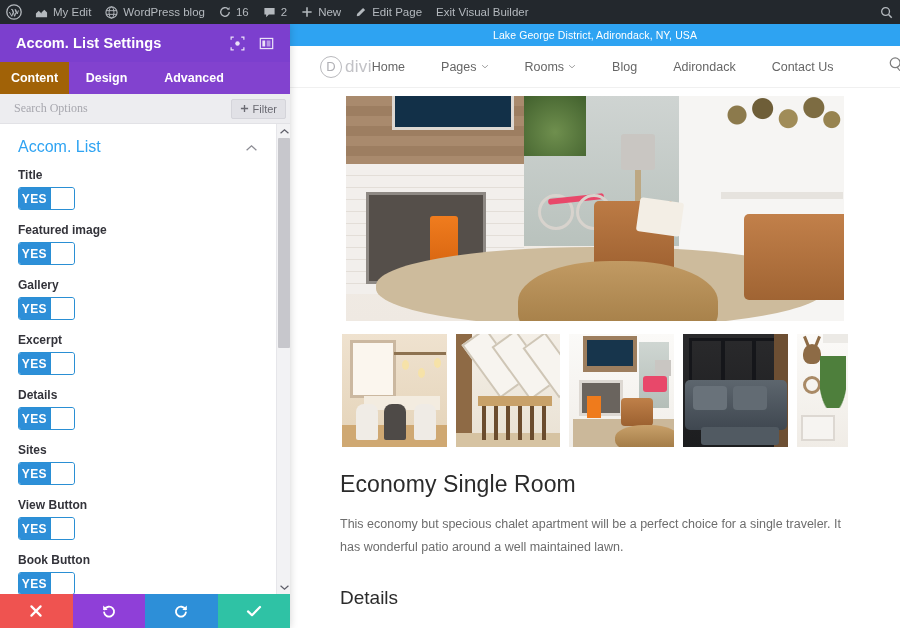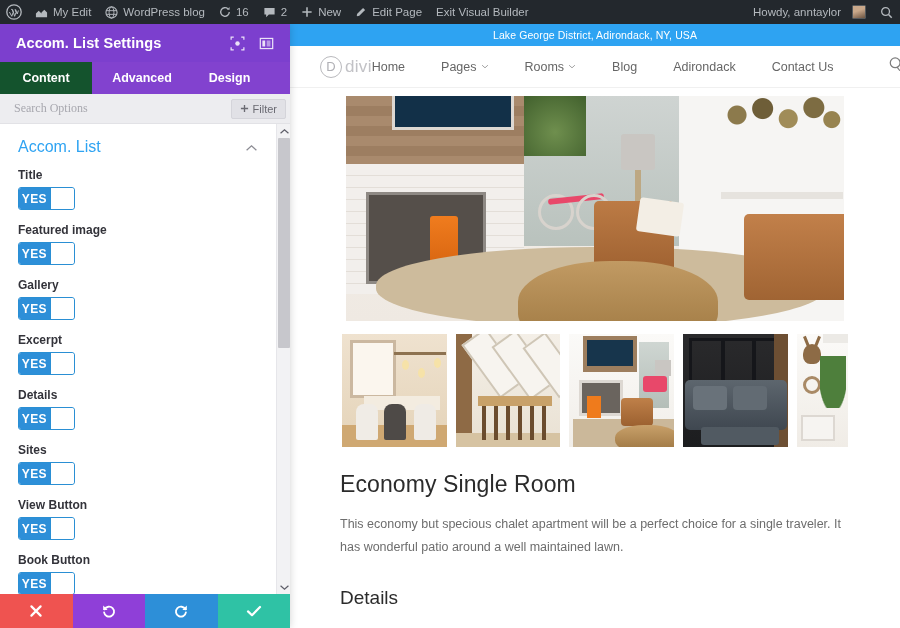--- a/index.html
+++ b/index.html
@@ -47,21 +47,21 @@
   }
   .panel-title { color: #fff; font-size: 14.5px; font-weight: bold; letter-spacing: .1px; }
   .panel-header-icons { margin-left: auto; display: flex; align-items: center; gap: 14px; }
   .hdr-icon { width: 15px; height: 15px; opacity: .85; display:block; }
 
   .panel-tabs { display: flex; height: 32px; flex: 0 0 32px; background: #8242cf; }
   .panel-tab {
     flex: 0 0 auto; display: flex; align-items: center; justify-content: center;
     color: #fff; font-size: 12.5px; font-weight: bold; height: 32px;
   }
-  .panel-tab.t0 { width: 92px; background: #14532d; }
+  .panel-tab.t0 { width: 69px; background: #a16207; }
   .panel-tab.t1 { width: 75px; }
   .panel-tab.t2 { width: 100px; }
 
   .panel-search {
     height: 30px; flex: 0 0 30px; background: #ededf0;
     display: flex; align-items: center; padding: 0 4px 0 14px;
     border-bottom: 1px solid #e2e2e6;
   }
   .search-input {
     flex: 1; border: none; background: transparent; outline: none;
@@ -347,24 +347,20 @@
             <path d="M2 11.2 L2.6 9 L9.4 2.2 L11.8 4.6 L5 11.4 L2.8 12 Z" fill="#b4b9be"></path>
           </svg>
       </span>
       <span>Edit Page</span>
     </div>
     <div class="ab-item">
       <span>Exit Visual Builder</span>
     </div>
     <div class="ab-right">
       <div class="ab-item">
-        <span>Howdy, anntaylor</span>
-        <span class="ab-avatar"></span>
-      </div>
-      <div class="ab-item">
         <span class="ab-icon">
           <svg width="13" height="13" viewBox="0 0 14 14">
               <circle cx="6" cy="6" r="4.2" fill="none" stroke="#b4b9be" stroke-width="1.4"></circle>
               <path d="M9.2 9.2 L12.6 12.6" stroke="#b4b9be" stroke-width="1.6"></path>
             </svg>
         </span>
       </div>
     </div>
   </div>
 
@@ -384,22 +380,22 @@
               <rect x="1.4" y="2.6" width="13.2" height="10.8" fill="none" stroke="#fff" stroke-width="1.3"></rect>
               <rect x="3.6" y="4.8" width="3" height="6.4" fill="#fff"></rect>
               <rect x="8.2" y="4.8" width="4" height="6.4" fill="#fff" opacity=".55"></rect>
             </svg>
         </span>
       </div>
     </div>
 
     <div class="panel-tabs">
       <div class="panel-tab t0">Content</div>
+      <div class="panel-tab t1">Design</div>
       <div class="panel-tab t2">Advanced</div>
-      <div class="panel-tab t1">Design</div>
     </div>
 
     <div class="panel-search">
       <input class="search-input" type="text" placeholder="Search Options" style="">
       <div class="filter-btn">
         <span>
           <svg width="9" height="9" viewBox="0 0 10 10">
               <path d="M5 1 V9 M1 5 H9" stroke="#6a6a72" stroke-width="1.5"></path>
             </svg>
         </span>

